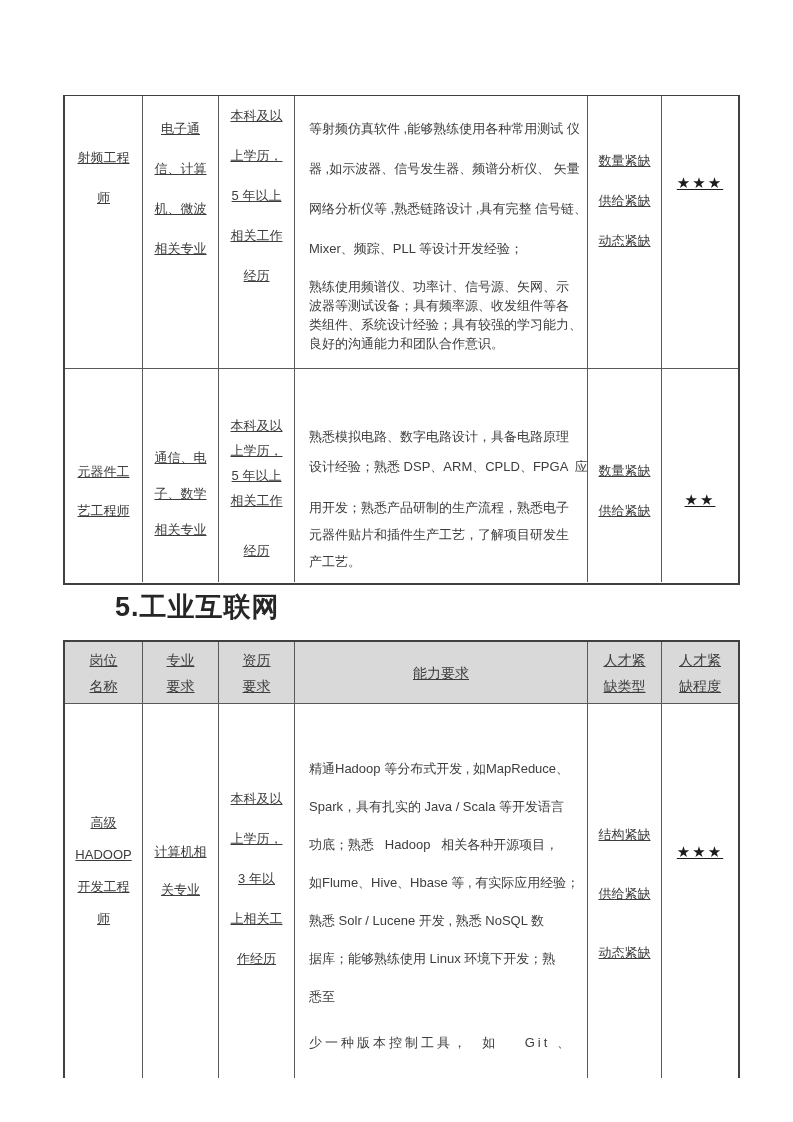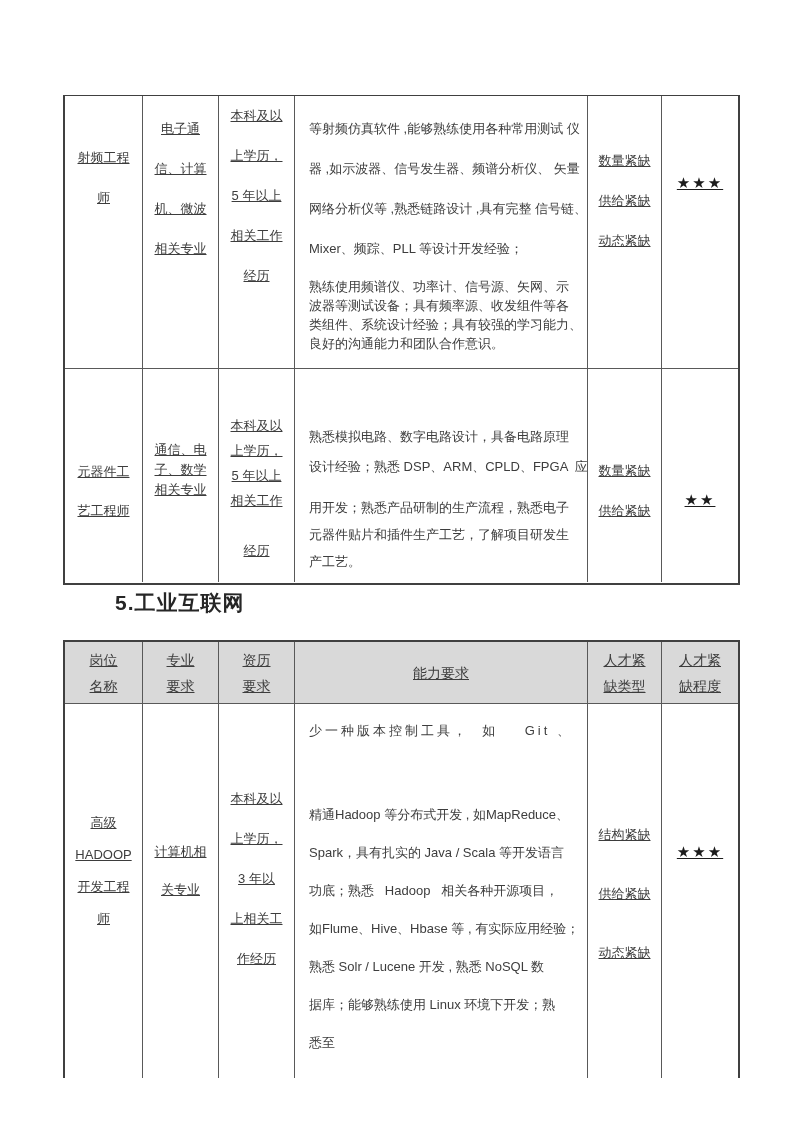--- a/index.html
+++ b/index.html
@@ -45,26 +45,26 @@
     display:flex;align-items:center;justify-content:center;
     font-size:14px;line-height:26px;
   }
   .txt{white-space:pre;margin:0;text-decoration:underline;}
   .ability{text-align:left;padding:0 6px;}
   .ability p{margin:8px;white-space:pre;}
   .stars{font-size:15px;letter-spacing:2px;color:#1c1c1c;}
   .tail{letter-spacing:3px;}
   .heading{
     position:absolute;left:115px;top:589px;
-    font-size:21px;font-weight:bold;color:#262626;
+    font-size:27px;font-weight:bold;color:#262626;
     letter-spacing:1px;
   }
   
   .lh19{line-height:19px;} .lh25{line-height:25px;} .lh27{line-height:27px;}
-  .lh30{line-height:30px;} .lh32{line-height:32px;} .lh36{line-height:20px;}
+  .lh30{line-height:30px;} .lh32{line-height:32px;} .lh36{line-height:36px;}
   .lh38{line-height:38px;} .lh39{line-height:39px;} .lh40{line-height:40px;}
   .lh42{line-height:59px;text-align:center;}
 </style>
 </head>
 <body>
 
 <div class="page">
 
   <div class="tbl tbl1">
     <div class="row">
@@ -181,28 +181,28 @@
 关专业</div>
       </div>
       <div class="cell">
         <div class="txt lh40" style="padding-top:75px">本科及以
 上学历，
 3 年以
 上相关工
 作经历</div>
       </div>
       <div class="cell ability">
-        <p class="lh38 tail">少一种版本控制工具，  如    Git 、</p>
         <p class="lh38" style="padding-top:38px">精通Hadoop 等分布式开发 , 如MapReduce、
 Spark，具有扎实的 Java / Scala 等开发语言
 功底；熟悉   Hadoop   相关各种开源项目，
 如Flume、Hive、Hbase 等 , 有实际应用经验；
 熟悉 Solr / Lucene 开发 , 熟悉 NoSQL 数
 据库；能够熟练使用 Linux 环境下开发；熟
 悉至</p>
+        <p class="lh38 tail">少一种版本控制工具，  如    Git 、</p>
       </div>
       <div class="cell">
         <div class="txt lh42" style="padding-top:101px">结构紧缺
 供给紧缺
 动态紧缺</div>
       </div>
       <div class="cell">
         <div class="txt stars" style="padding-top:139px">★★★</div>
       </div>
     </div>

